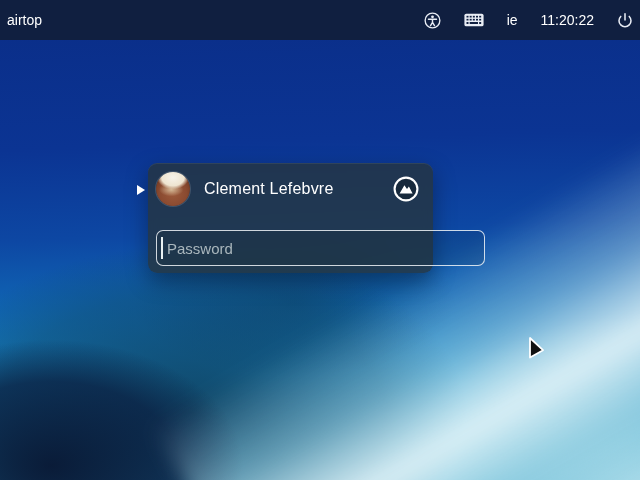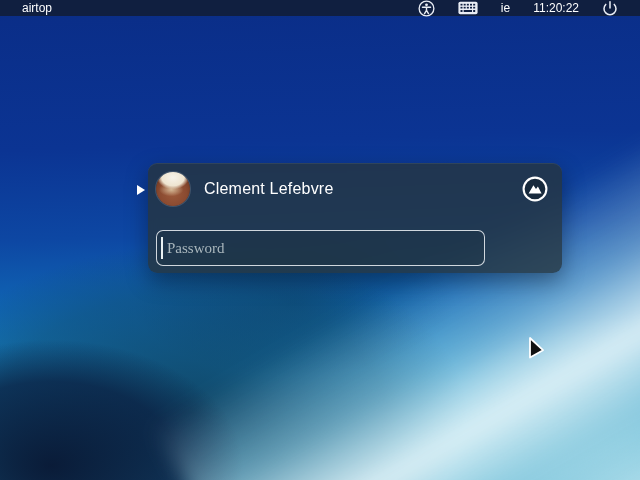--- a/index.html
+++ b/index.html
@@ -19,49 +19,49 @@
   }
   .wave-band { position:absolute; left:180px; top:230px; width:700px; height:300px;
     transform:rotate(-30deg); z-index:1; filter:blur(9px); pointer-events:none;
     background:linear-gradient(180deg,
       rgba(215,238,244,0) 0%, rgba(195,228,238,0.45) 30%,
       rgba(226,243,248,0.95) 55%, rgba(170,215,230,0.55) 76%,
       rgba(170,215,230,0) 100%);
   }
 
   
-  .top-bar { position:absolute; left:0; top:0; width:640px; height:16px; z-index:10;
+  .top-bar { position:absolute; left:0; top:0; width:640px; height:40px; z-index:10;
     background:#101f40; display:flex; align-items:center;
-    padding:0 22px; color:#fff; font-size:12px; }
+    padding:0 7px; color:#fff; font-size:14px; }
   .top-bar .right { margin-left:auto; display:flex; align-items:center; gap:23px; }
   .tb-icon { display:inline-flex; align-items:center; }
   .tb-icon svg { display:block; }
 
   
-  .login-panel { position:absolute; left:148px; top:163px; width:414px; height:110px;
+  .login-panel { position:absolute; left:148px; top:163px; width:285px; height:110px;
     z-index:5; background:rgba(38,52,60,0.78); border-radius:9px;
     backdrop-filter:blur(5px);
     box-shadow:0 8px 22px rgba(0,0,0,0.35), inset 0 1px 0 rgba(255,255,255,0.07); }
   .select-arrow { position:absolute; left:-11px; top:22px; width:0; height:0;
     border-top:5px solid transparent; border-bottom:5px solid transparent;
     border-left:8px solid #ffffff; }
   .user-row { display:flex; align-items:center; padding:9px 14px 0 8px; }
   .avatar { width:34px; height:34px; border-radius:50%; flex:0 0 34px;
     background:
       radial-gradient(ellipse 60% 45% at 50% 16%, #f7f3ea 0%, #eee4d0 55%, rgba(238,228,208,0) 78%),
       radial-gradient(ellipse 55% 30% at 45% 52%, rgba(222,200,165,0.85) 0%, rgba(222,200,165,0) 65%),
       radial-gradient(circle at 50% 62%, #9c5a3c 0%, #8a4a30 50%, #68341f 85%, #4f2617 100%);
     box-shadow:0 0 0 1px rgba(255,255,255,0.15); }
   .username { margin-left:14px; color:#ffffff; font-size:16px; letter-spacing:0.2px; }
   .session-badge { margin-left:auto; width:26px; height:26px; display:flex; }
   .password-wrap { position:absolute; left:8px; top:67px; width:329px; height:36px; }
   .password-input { width:100%; height:100%; background:rgba(15,22,27,0.12);
     border:1px solid rgba(240,245,248,0.85); border-radius:7px;
     color:#fff; font-size:15px; padding:0 10px; outline:none;
-    font-family:Liberation Serif, serif; }
+    font-family:Liberation Sans, sans-serif; }
   .password-input::placeholder { color:#aab7bd; opacity:1; }
   .caret { position:absolute; left:5px; top:7px; width:2px; height:22px;
     background:#e9f1f3; }
 
   
   .cursor { position:absolute; left:527px; top:336px; z-index:20; pointer-events:none; }
 </style>
 </head>
 <body>
 

